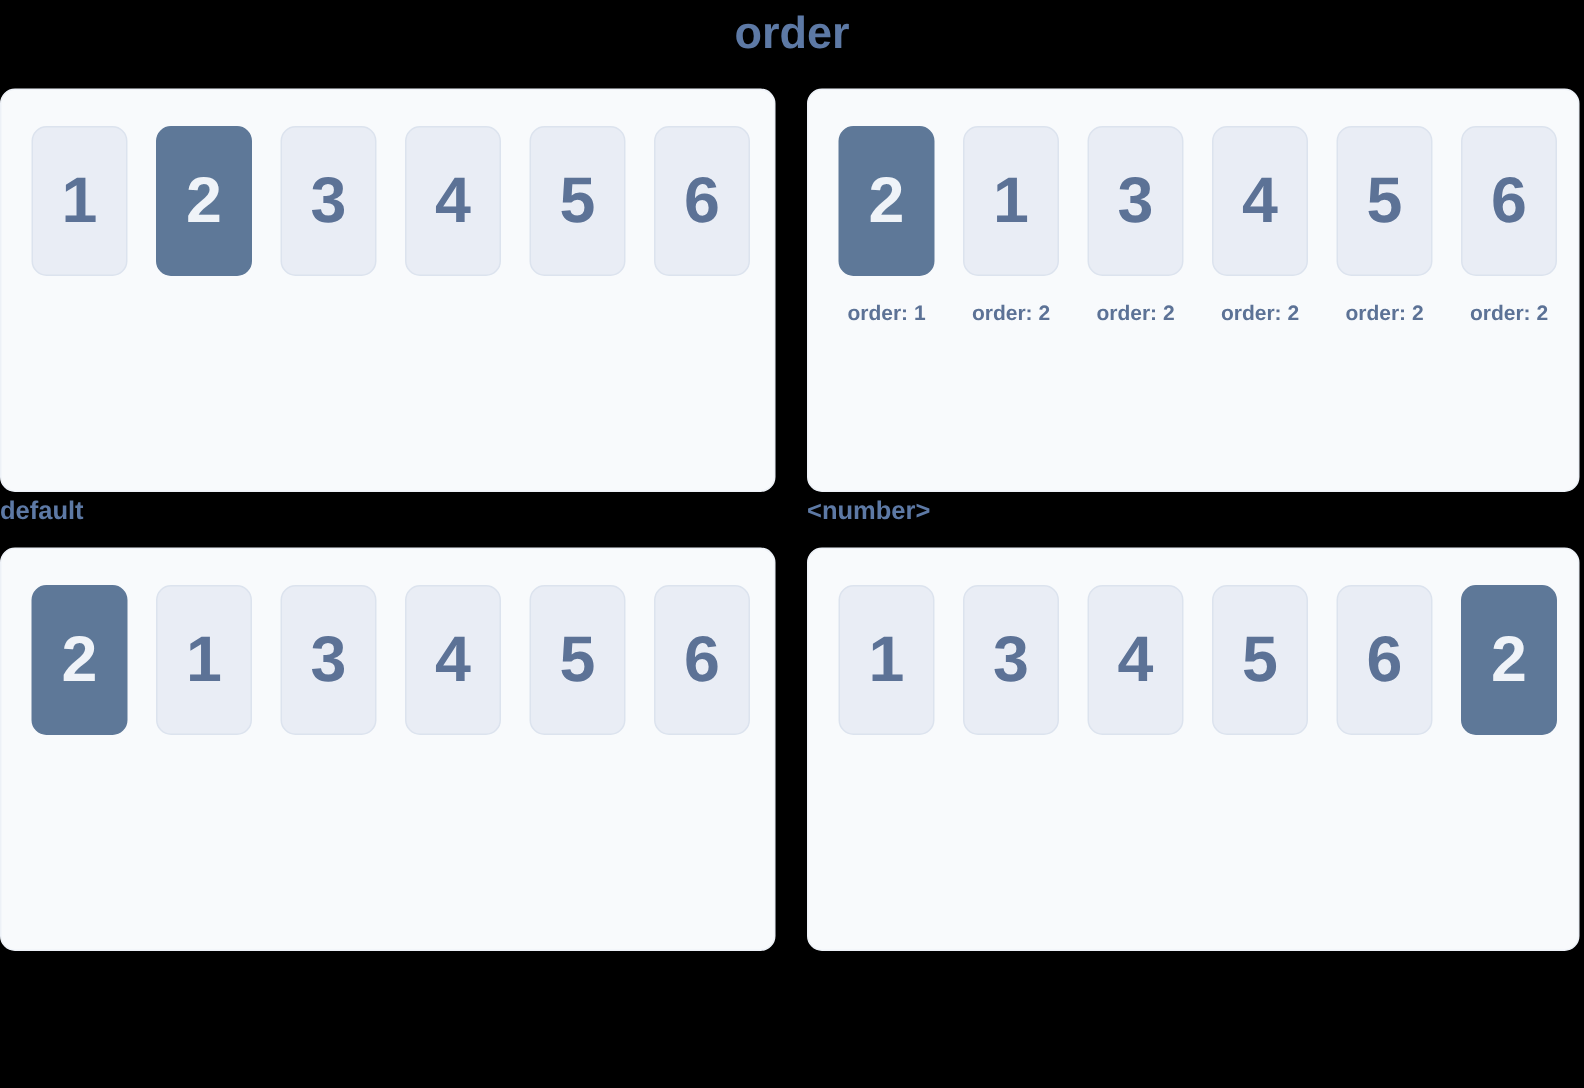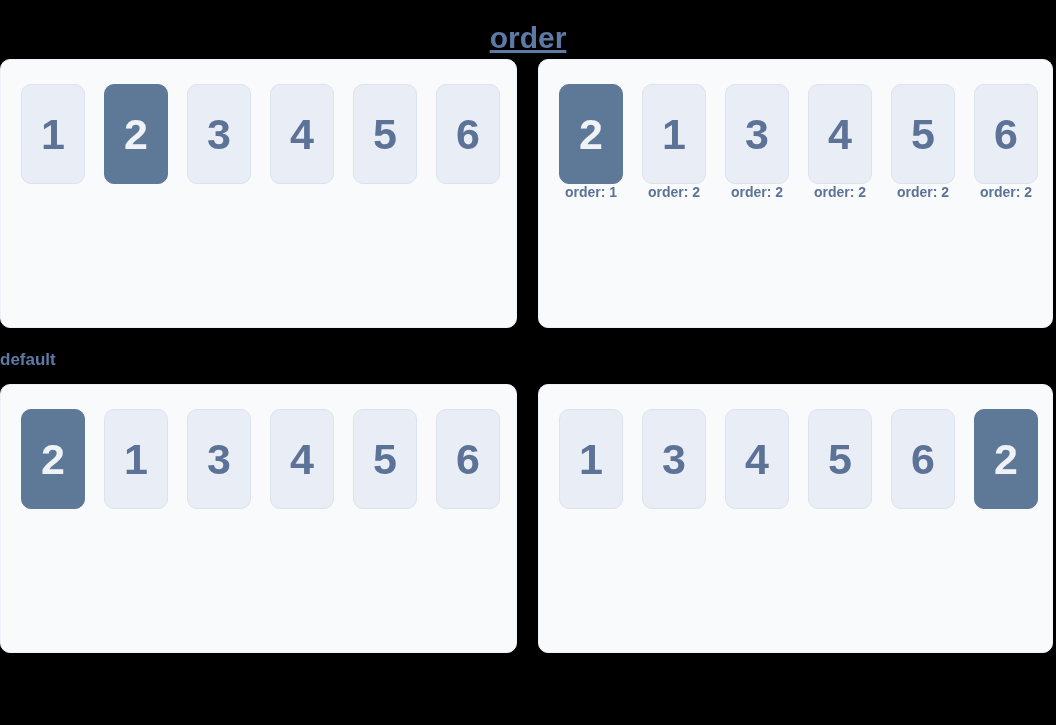--- a/index.html
+++ b/index.html
@@ -15,26 +15,25 @@
   }
   *{box-sizing:border-box;}
   html,body{margin:0;padding:0;}
   body{
     width:1056px;height:725px;overflow:hidden;
     background:var(--page-bg);
     font-family:"Liberation Sans", sans-serif;
   }
   .title{
     margin:0 0 23px 0;
-    padding-top:20px;
+    padding-top:5px;
     height:36px;line-height:36px;
     text-align:center;
     font-size:30px;font-weight:700;
     color:var(--heading);
-    text-decoration:underline;
   }
   .grid{
     display:grid;
     grid-template-columns:517px 515px;
     column-gap:21px;
     row-gap:14px;
     width:1053px;
   }
   .panel{
     height:269px;
@@ -61,27 +60,27 @@
     display:flex;align-items:center;justify-content:center;
     font-size:43px;font-weight:600;
     color:var(--box-text);
   }
   .box.hl{
     background:var(--hl-bg);
     border-color:var(--hl-bg);
     color:var(--hl-text);
   }
   .order-label{
-    margin-top:0;
+    margin-top:16px;
     font-size:14px;font-weight:600;
     color:var(--box-text);
     white-space:nowrap;
   }
   .caption{
-    margin-top:21px;
+    margin-top:2px;
     height:21px;line-height:21px;
     font-size:17px;font-weight:700;
     color:var(--heading);
   }
 </style>
 </head>
 <body>
 
 <h1 class="title">order</h1>
 
@@ -133,20 +132,21 @@
           <div class="item">
             <div class="box">5</div>
             <div class="order-label">order: 2</div>
           </div>
           <div class="item">
             <div class="box">6</div>
             <div class="order-label">order: 2</div>
           </div>
         </div>
       </div>
+      <div class="caption">&lt;number&gt;</div>
     </div>
     <div class="cell">
       <div class="panel">
         <div class="boxes">
           <div class="item">
             <div class="box hl">2</div>
           </div>
           <div class="item">
             <div class="box">1</div>
           </div>

